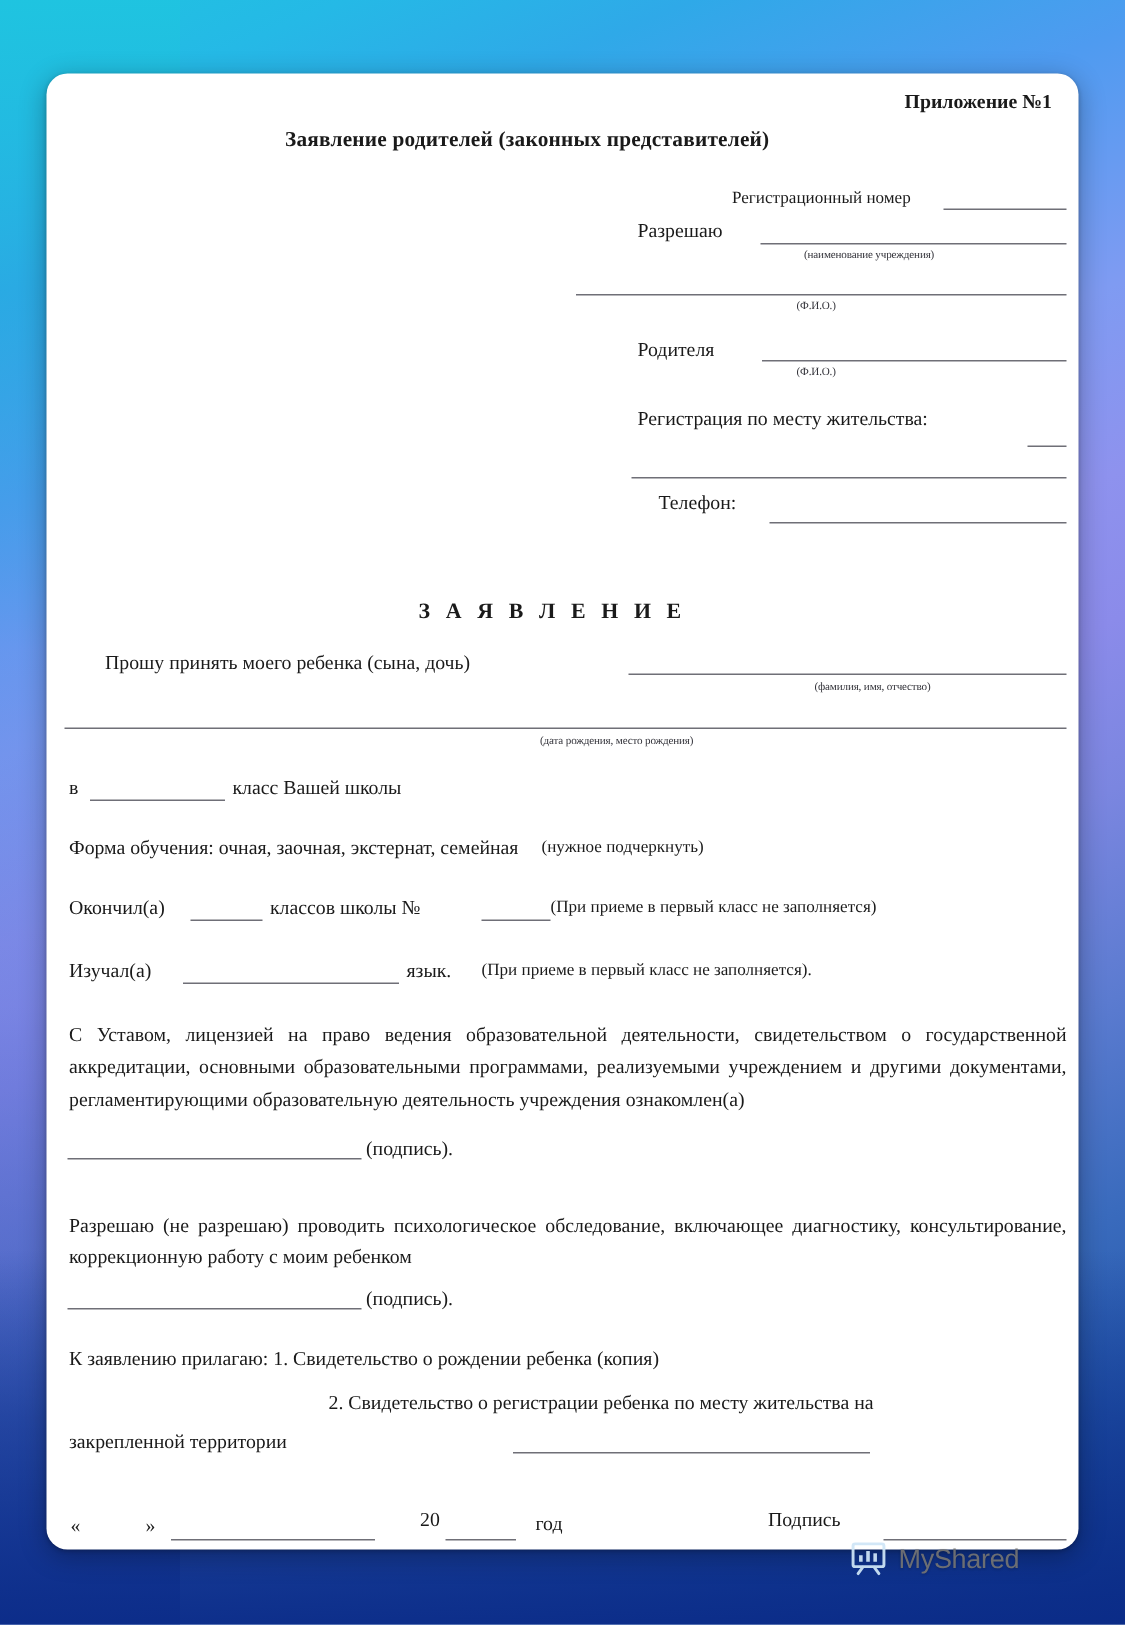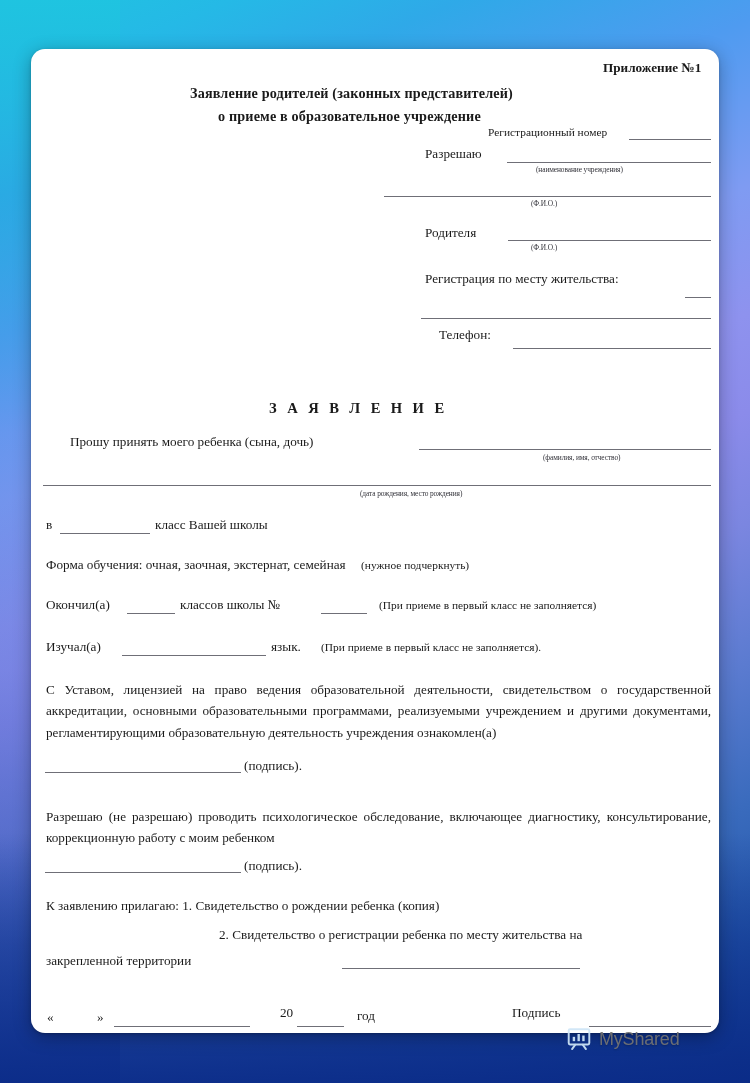--- a/index.html
+++ b/index.html
@@ -133,21 +133,20 @@
   <div id="backdrop-leftwash"></div>
   <div id="backdrop-lowerwash"></div>
 </div>
 
 <div id="doc-card">
   <div id="doc-inner">
 
     <div class="txt mid bold" style="left:572px; top:10px;">Приложение №1</div>
 
     <div id="app-heading-1" style="left:159px; top:35px;">Заявление  родителей (законных представителей)</div>
-    <div id="app-heading-2" style="left:187px; top:58px;">о приеме  в образовательное учреждение</div>
 
     <div class="txt small" style="left:457px; top:76px;">Регистрационный  номер</div>
     <div class="ln" style="left:598px; top:90px; width:82px;"></div>
 
     <div class="txt mid" style="left:394px; top:96px;">Разрешаю</div>
     <div class="ln" style="left:476px; top:113px; width:204px;"></div>
     <div class="txt tiny" style="left:505px; top:116px;">(наименование учреждения)</div>
 
     <div class="ln" style="left:353px; top:147px; width:327px;"></div>
     <div class="txt tiny" style="left:500px; top:150px;">(Ф.И.О.)</div>
@@ -156,41 +155,41 @@
     <div class="ln" style="left:477px; top:191px; width:203px;"></div>
     <div class="txt tiny" style="left:500px; top:194px;">(Ф.И.О.)</div>
 
     <div class="txt mid" style="left:394px; top:221px;">Регистрация по месту жительства:</div>
     <div class="ln" style="left:654px; top:248px; width:26px;"></div>
     <div class="ln" style="left:390px; top:269px; width:290px;"></div>
 
     <div class="txt mid" style="left:408px; top:277px;text-align:center;">Телефон:</div>
     <div class="ln" style="left:482px; top:299px; width:198px;"></div>
 
-    <div id="zayavlenie-title" style="left:238px; top:350px;">З А Я В Л Е Н И Е</div>
+    <div id="zayavlenie-title" style="left:248px; top:350px;">З А Я В Л Е Н И Е</div>
 
     <div class="txt mid" style="left:15px; top:384px;margin-left:24px;">Прошу принять моего ребенка (сына, дочь)</div>
     <div class="ln" style="left:388px; top:400px; width:292px;"></div>
     <div class="txt tiny" style="left:512px; top:404px;">(фамилия, имя, отчество)</div>
 
     <div class="ln" style="left:12px; top:436px; width:668px;"></div>
     <div class="txt tiny" style="left:329px; top:440px;">(дата рождения, место  рождения)</div>
 
     <div class="txt mid" style="left:15px; top:467px;">в</div>
     <div class="ln" style="left:29px; top:484px; width:90px;"></div>
     <div class="txt mid" style="left:124px; top:467px;">класс Вашей школы</div>
 
     <div class="txt mid" style="left:15px; top:507px;">Форма обучения: очная, заочная, экстернат, семейная</div>
     <div class="txt small" style="left:330px; top:509px;">(нужное подчеркнуть)</div>
 
     <div class="txt mid" style="left:15px; top:547px;">Окончил(а)</div>
     <div class="ln" style="left:96px; top:564px; width:48px;"></div>
     <div class="txt mid" style="left:149px; top:547px;">классов школы №</div>
     <div class="ln" style="left:290px; top:564px; width:46px;"></div>
-    <div class="txt small" style="left:348px; top:549px;">(При приеме в первый класс не заполняется)</div>
+    <div class="txt small" style="left:336px; top:549px;">(При приеме в первый класс не заполняется)</div>
 
     <div class="txt mid" style="left:15px; top:589px;">Изучал(а)</div>
     <div class="ln" style="left:91px; top:606px; width:144px;"></div>
     <div class="txt mid" style="left:240px; top:589px;">язык.</div>
     <div class="txt small" style="left:278px; top:591px;margin-left:12px;">(При приеме в первый класс не заполняется).</div>
 
     <div class="para" style="left:15px; top:630px; width:665px;">С Уставом, лицензией на право ведения образовательной деятельности, свидетельством о государственной аккредитации, основными образовательными программами, реализуемыми учреждением и другими документами, регламентирующими образовательную деятельность учреждения ознакомлен(а)</div>
     <div class="ln" style="left:14px; top:723px; width:196px;"></div>
     <div class="txt mid" style="left:213px; top:708px;">(подпись).</div>
 

